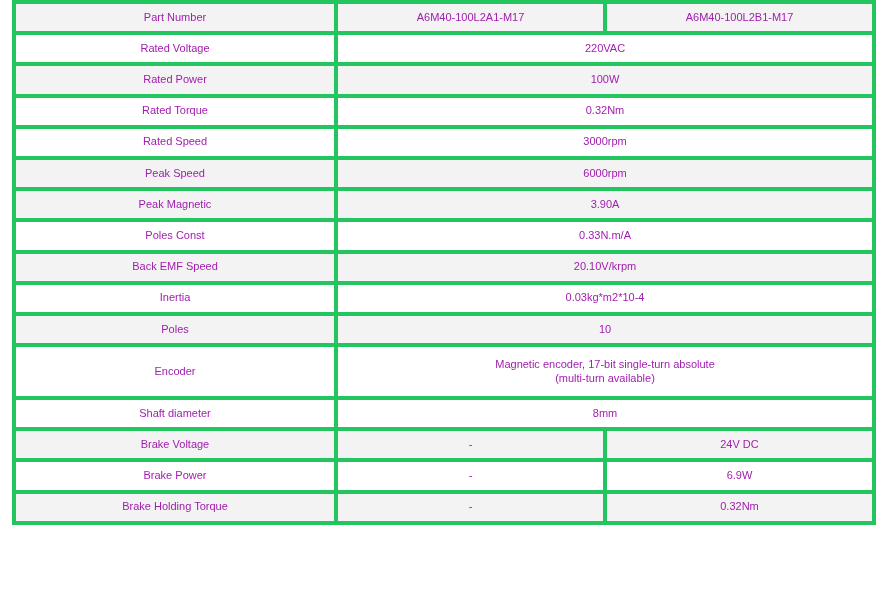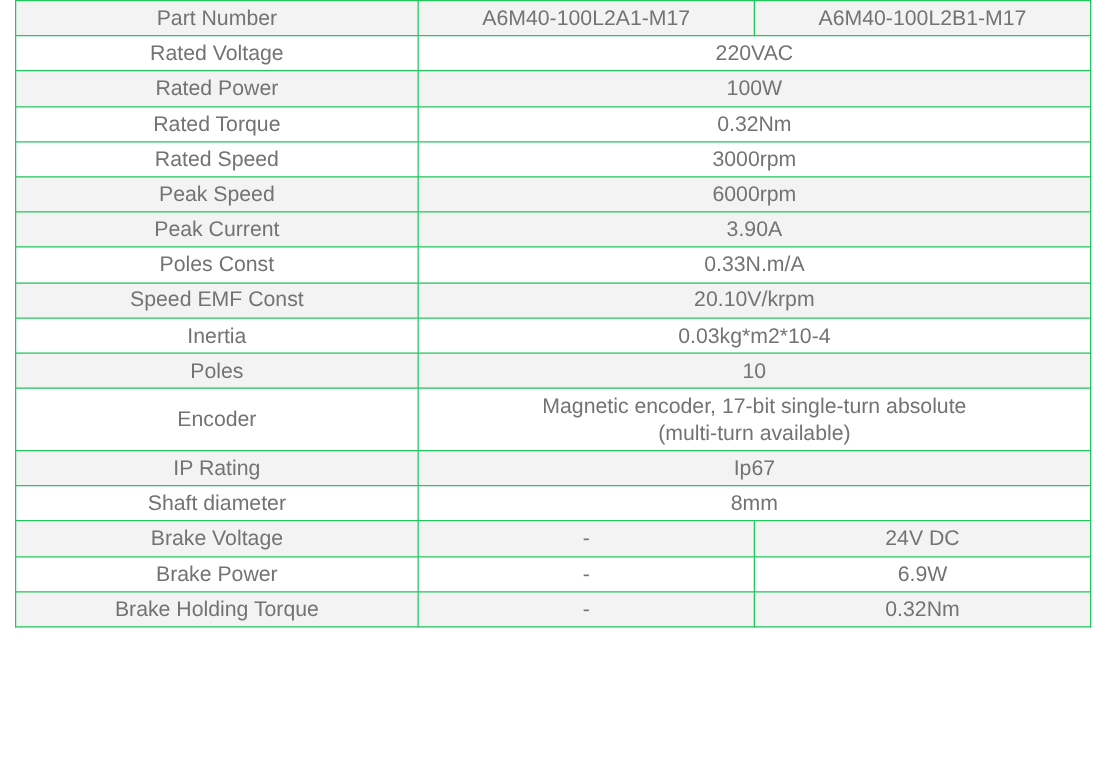--- a/index.html
+++ b/index.html
@@ -18,28 +18,28 @@
     border-collapse: collapse;
     table-layout: fixed;
     width: 860px;
     margin: 0 0 0 12px;
   }
   #spec-table col.c-label { width: 322px; }
   #spec-table col.c-a { width: 269px; }
   #spec-table col.c-b { width: 269px; }
 
   #spec-table td {
-    border: 1px solid #22c55e;
-    font-size: 17px;
+    border: 4px solid #22c55e;
+    font-size: 11px;
     text-align: center;
     vertical-align: middle;
     padding: 0 4px;
     height: 27.2px;
     line-height: 1.25;
-    color: #737373;
+    color: #a21caf;
     white-space: pre-line;
   }
   #spec-table tr.odd td { background: #f3f3f3; }
   #spec-table tr.even td { background: #ffffff; }
   #spec-table td.label { font-weight: normal; }
   #spec-table td.val { }
   #spec-table tr.tall td { height: 49px; }
 </style>
 </head>
 <body>
@@ -70,47 +70,43 @@
       </tr>
       <tr class="even">
         <td class="label">Rated Speed</td>
         <td class="val" colspan="2">3000rpm</td>
       </tr>
       <tr class="odd">
         <td class="label">Peak Speed</td>
         <td class="val" colspan="2">6000rpm</td>
       </tr>
       <tr class="odd">
-        <td class="label">Peak Current</td>
+        <td class="label">Peak Magnetic</td>
         <td class="val" colspan="2">3.90A</td>
       </tr>
       <tr class="even">
         <td class="label">Poles Const</td>
         <td class="val" colspan="2">0.33N.m/A</td>
       </tr>
       <tr class="odd">
-        <td class="label">Speed EMF Const</td>
+        <td class="label">Back EMF Speed</td>
         <td class="val" colspan="2">20.10V/krpm</td>
       </tr>
       <tr class="even">
         <td class="label">Inertia</td>
         <td class="val" colspan="2">0.03kg*m2*10-4</td>
       </tr>
       <tr class="odd">
         <td class="label">Poles</td>
         <td class="val" colspan="2">10</td>
       </tr>
       <tr class="even tall">
         <td class="label">Encoder</td>
         <td class="val" colspan="2">Magnetic encoder, 17-bit single-turn absolute
 (multi-turn available)</td>
-      </tr>
-      <tr class="odd">
-        <td class="label">IP Rating</td>
-        <td class="val" colspan="2">Ip67</td>
       </tr>
       <tr class="even">
         <td class="label">Shaft diameter</td>
         <td class="val" colspan="2">8mm</td>
       </tr>
       <tr class="odd">
         <td class="label">Brake Voltage</td>
         <td class="val">-</td>
         <td class="val">24V DC</td>
       </tr>

